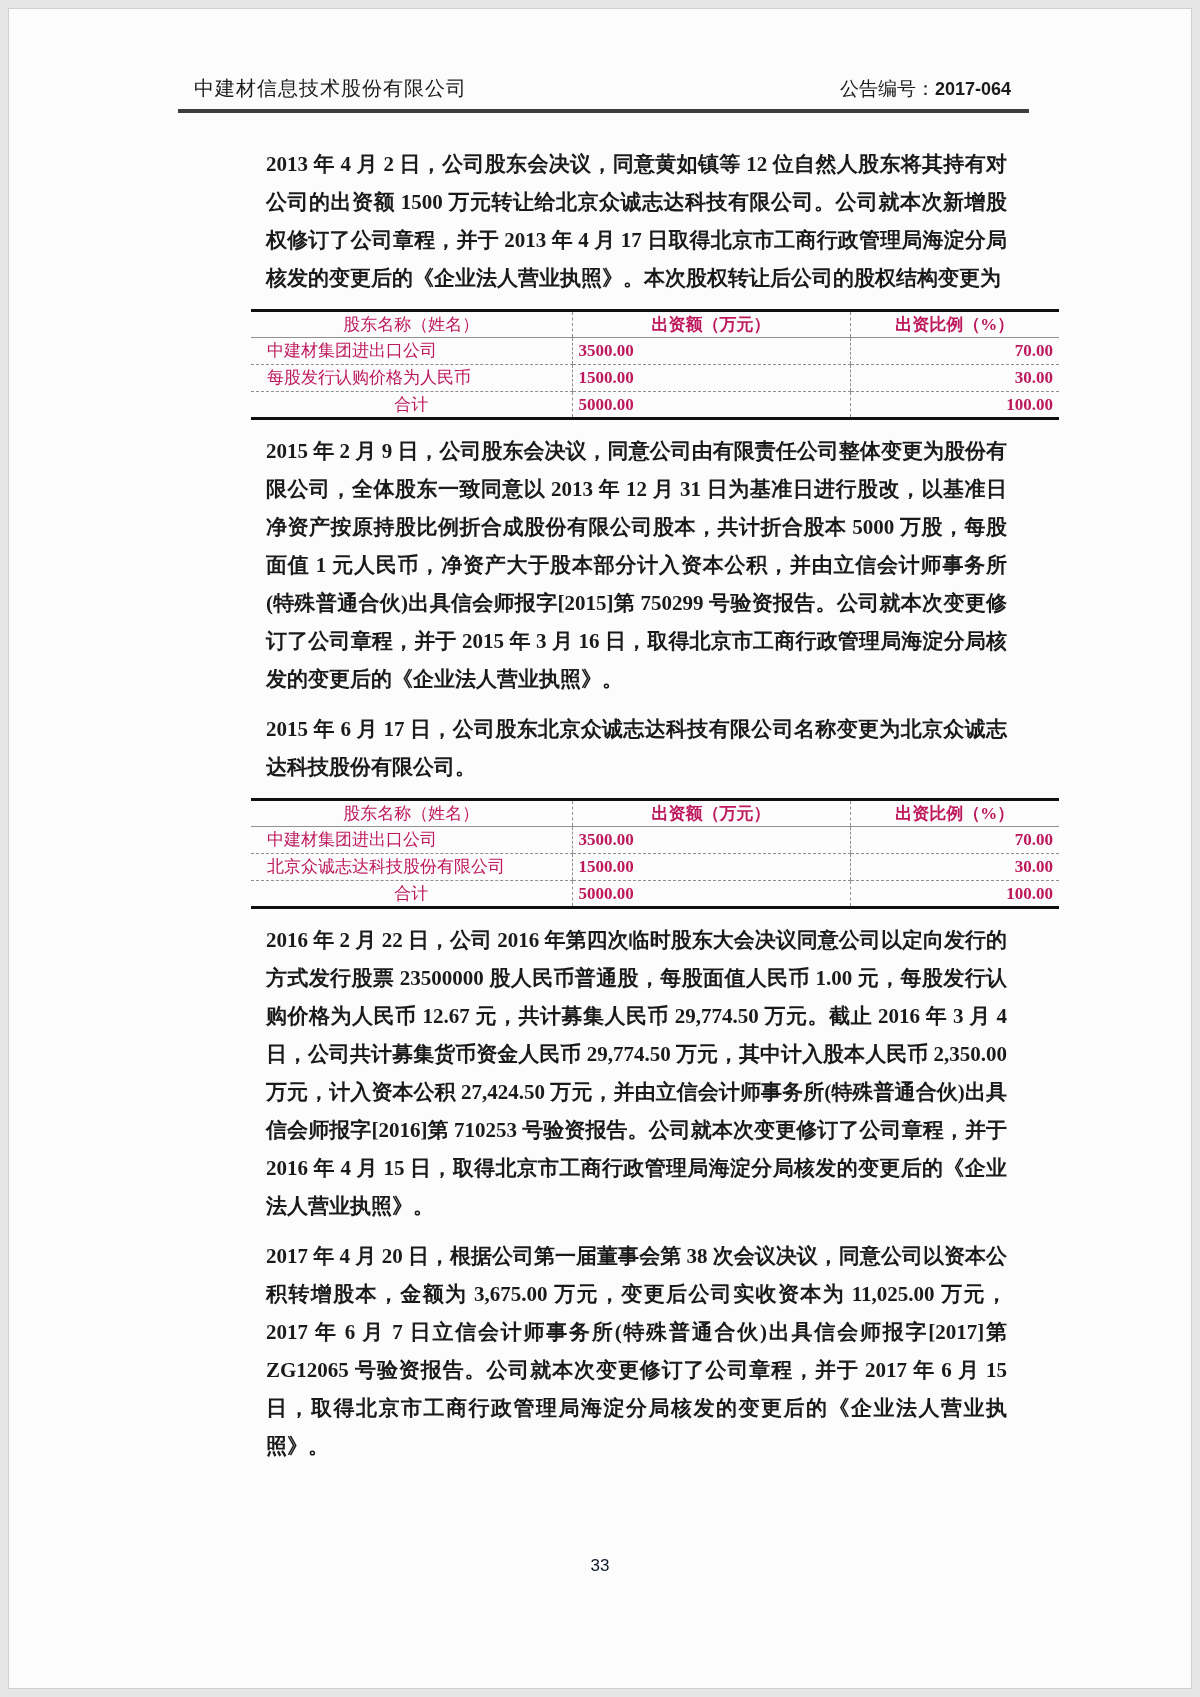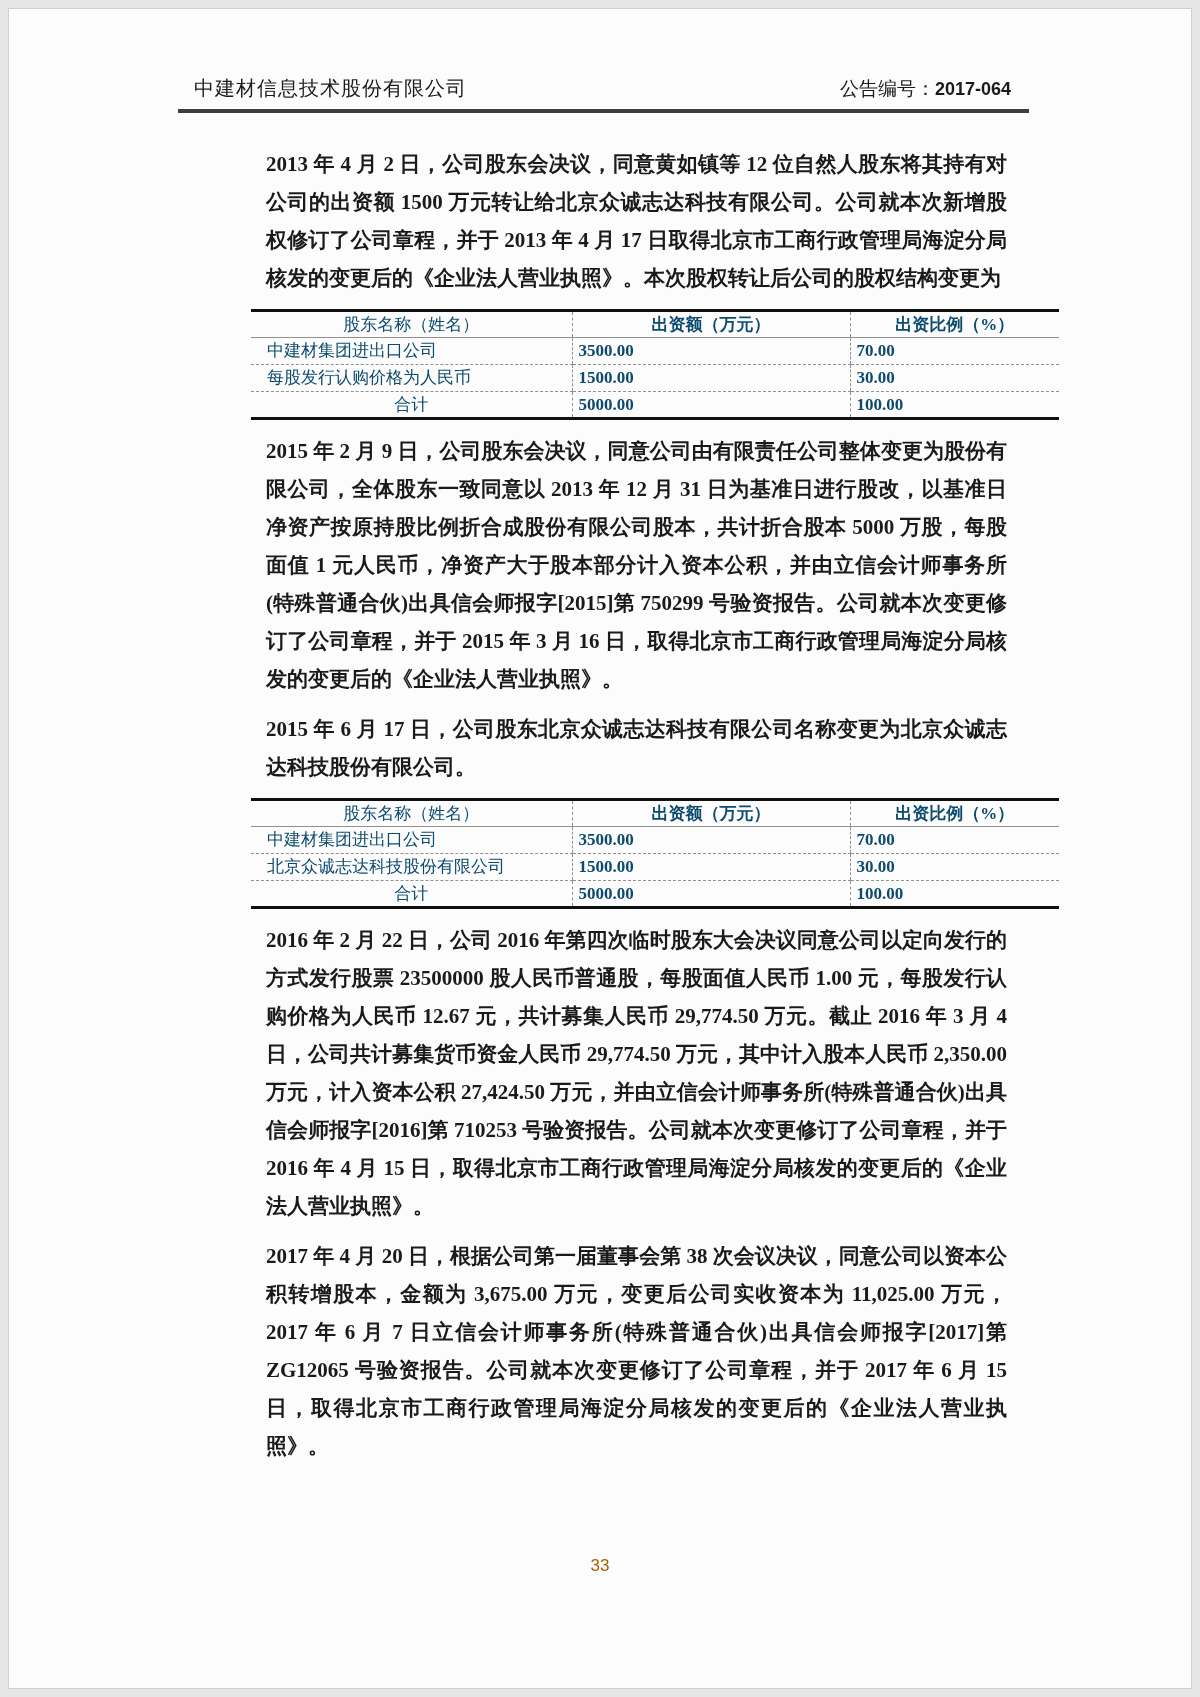--- a/index.html
+++ b/index.html
@@ -61,21 +61,21 @@
     text-justify: inter-ideograph;
     font-weight: bold;
   }
   
   .sh-table {
     border-collapse: collapse;
     table-layout: fixed;
     width: 808px;
     margin: 7px 0 9px -3px;
     font-size: 17px;
-    color: #0c4a6e;
+    color: #be185d;
     border-top: 3px solid #101010;
     border-bottom: 3px solid #101010;
   }
   .sh-table col.c1 { width: 321px; }
   .sh-table col.c2 { width: 278px; }
   .sh-table col.c3 { width: 209px; }
   .sh-table th, .sh-table td {
     height: 27px;
     padding: 0 6px;
     line-height: 1.25;
@@ -89,34 +89,34 @@
   .sh-table td {
     border-bottom: 1px dashed #909090;
   }
   .sh-table tbody tr:last-child td { border-bottom: none; }
   .sh-table th + th, .sh-table td + td {
     border-left: 1px dashed #909090;
     font-weight: bold;
   }
   .sh-table td.name { text-align: left; padding-left: 16px; }
   .sh-table td.amount { text-align: left; padding-right: 22px; }
-  .sh-table td.ratio { text-align: left; margin-left: 42px; }
+  .sh-table td.ratio { text-align: right; margin-left: 42px; }
   .sh-table tr.total td.name { text-align: center; padding-left: 6px; }
   
   .page-footer {
     position: absolute;
     bottom: 112px;
     left: 0;
     width: 100%;
     text-align: center;
   }
   .page-number {
     font-family: "Liberation Sans", "DejaVu Sans", sans-serif;
     font-size: 17px;
-    color: #a16207;
+    color: #0f172a;
   }
 </style>
 </head>
 <body>
 
 <div class="page">
 
   <div class="page-header">
     <div class="header-row">
       <span class="company-name">中建材信息技术股份有限公司</span>

